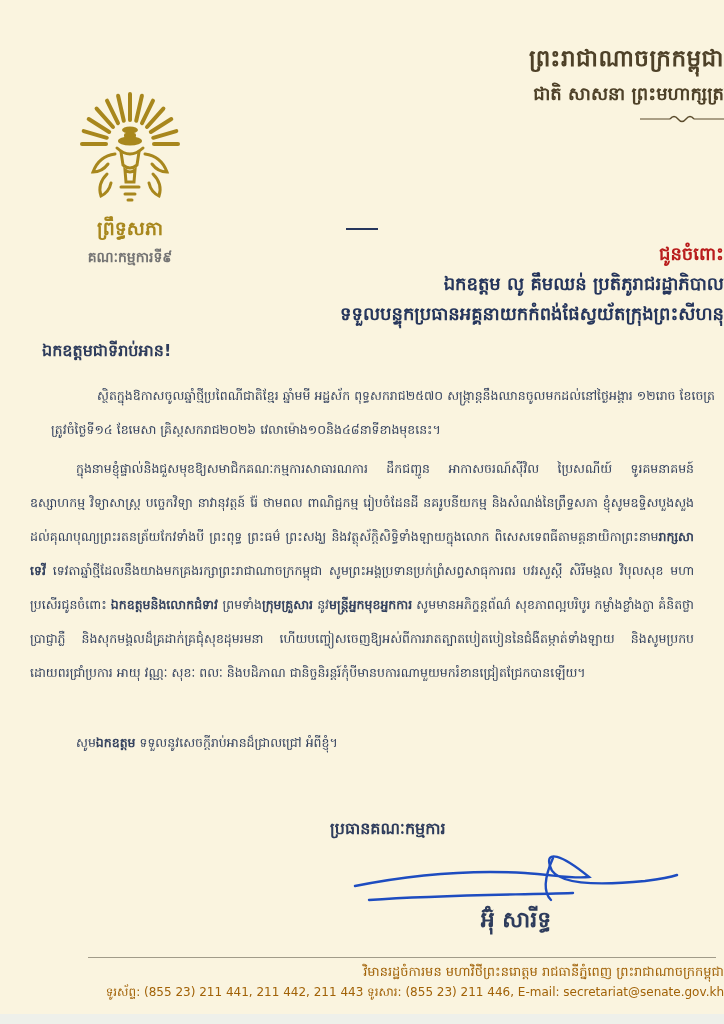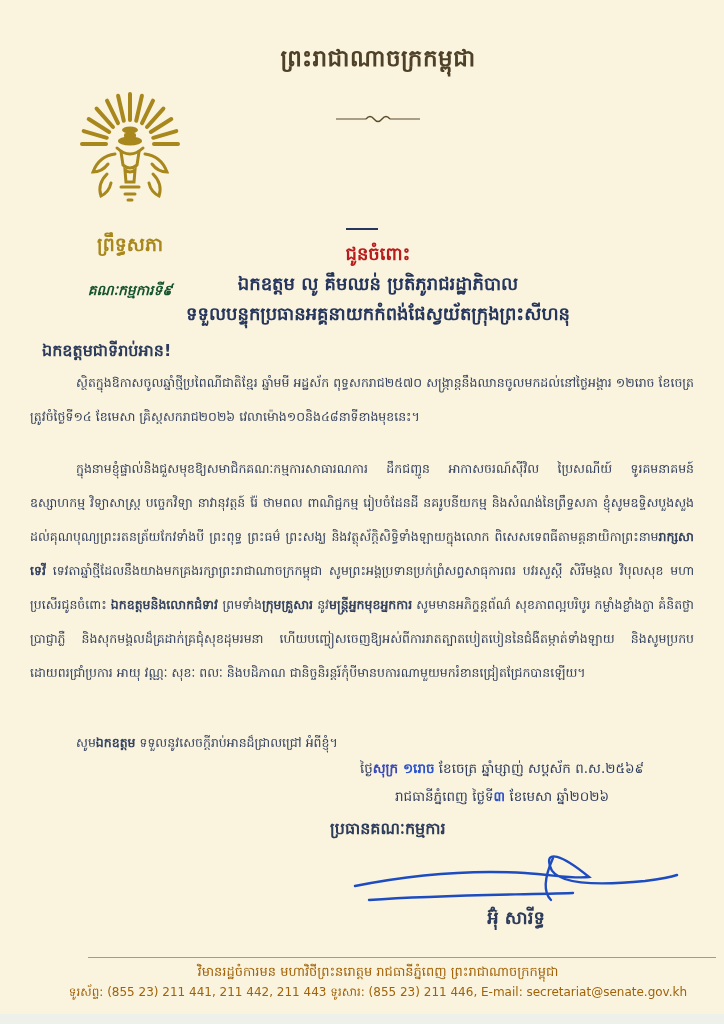--- a/index.html
+++ b/index.html
@@ -3,60 +3,61 @@
 <meta charset="utf-8">
 <style>
   html,body{margin:0;padding:0;}
   #page{
     position:relative;width:724px;height:1024px;
     background:#faf4df;
     font-family:"DejaVu Sans", sans-serif;
     color:#34425f;overflow:hidden;
   }
   .abs{position:absolute;}
-  .center{left:0;right:0;text-align:center;padding-left:32px;}
+  .center{left:0;right:0;text-align:right;padding-left:32px;}
   .hdr1{top:44px;font-size:23px;font-weight:bold;color:#4e4128;letter-spacing:.5px;}
   .hdr2{top:82px;font-size:18px;font-weight:bold;color:#4e4128;}
   .orn{top:110px;}
   .emblem{left:48px;top:90px;width:164px;text-align:center;}
-  .emblem .lbl1{font-size:19px;font-weight:bold;color:#a8871d;margin-top:16px;}
-  .emblem .lbl2{font-size:14px;font-weight:bold;color:#14532d;margin-top:21px;font-style:italic;}
+  .emblem .lbl1{font-size:19px;font-weight:bold;color:#a8871d;margin-top:0px;}
+  .emblem .lbl2{font-size:14px;font-weight:bold;color:#737373;margin-top:4px;}
   .title{top:184px;font-size:21px;font-weight:bold;color:#26365c;}
   .tdiv{top:228px;left:50%;margin-left:-16px;width:32px;height:2px;background:#26365c;}
   .tolabel{top:242px;font-size:18px;font-weight:bold;color:#b91c1c;}
   .rec1{top:272px;font-size:18px;font-weight:bold;color:#26365c;}
   .rec2{top:302px;font-size:18px;font-weight:bold;color:#26365c;}
   .salut{left:42px;top:340px;font-size:16px;font-weight:bold;color:#2e3c5c;}
   .para{left:30px;width:664px;font-size:12.5px;line-height:34px;
         text-align:justify;color:#34425f;overflow:hidden;text-indent:46px;}
-  .p1{top:366px;height:102px;}
+  .p1{top:379px;height:102px;margin-left:21px;}
   .p2{top:452px;height:240px;}
   .p3{top:726px;height:34px;text-align:left;}
   .b{font-weight:bold;}
   .dl{left:300px;width:404px;text-align:center;font-size:13.5px;color:#2e3c5c;}
   .dl1{top:760px;}
   .dl2{top:788px;}
   .ink{color:#2b53cd;font-weight:bold;}
   .ink2{color:#3947b8;font-weight:bold;}
   .sigtitle{left:330px;top:818px;width:372px;
             font-size:16px;font-weight:bold;color:#2e3c5c;}
   .sigsvg{left:345px;top:844px;}
   .signame{left:330px;top:906px;width:372px;text-align:center;
-           font-size:18px;font-weight:bold;color:#2e3c5c;}
+           font-size:22px;font-weight:bold;color:#2e3c5c;}
   .frule{top:957px;left:88px;width:628px;height:1px;background:#a19b89;}
   .f1{top:963px;font-size:13px;color:#a16207;}
   .f2{top:984px;font-size:12px;color:#a16207;}
   .bstrip{left:0;bottom:0;width:724px;height:10px;background:#eef0ea;}
 </style>
 </head>
 <body>
 
 <div id="page">
 
   <div class="abs center hdr1">ព្រះរាជាណាចក្រកម្ពុជា</div>
+  <div class="abs center hdr2">ជាតិ សាសនា ព្រះមហាក្សត្រ</div>
   <div class="abs center orn">
     <svg width="84" height="12" viewBox="0 0 84 12">
       <line x1="0" y1="6" x2="30" y2="6" stroke="#5a4b2c" stroke-width="1"></line>
       <path d="M30 6 q4 -5 8 0 q4 5 8 0 q4 -5 8 0" fill="none" stroke="#5a4b2c" stroke-width="1.4"></path>
       <line x1="54" y1="6" x2="84" y2="6" stroke="#5a4b2c" stroke-width="1"></line>
     </svg>
   </div>
 
   <div class="abs emblem">
     <svg width="150" height="122" viewBox="0 0 150 122">
@@ -107,26 +108,20 @@
   <div class="abs para p1">ស្ថិតក្នុងឱកាសចូលឆ្នាំថ្មីប្រពៃណីជាតិខ្មែរ ឆ្នាំមមី អដ្ឋស័ក ពុទ្ធសករាជ២៥៧០ សង្ក្រាន្តនឹងឈានចូលមកដល់នៅថ្ងៃអង្គារ ១២រោច ខែចេត្រ ត្រូវចំថ្ងៃទី១៤ ខែមេសា គ្រិស្ដសករាជ២០២៦ វេលាម៉ោង១០និង៤៨នាទីខាងមុខនេះ។</div>
 
   <div class="abs para p2">
     <span>ក្នុងនាមខ្ញុំផ្ទាល់និងជួសមុខឱ្យសមាជិកគណៈកម្មការសាធារណការ ដឹកជញ្ជូន អាកាសចរណ៍ស៊ីវិល ប្រៃសណីយ៍ ទូរគមនាគមន៍ ឧស្សាហកម្ម វិទ្យាសាស្ត្រ បច្ចេកវិទ្យា នាវានុវត្តន៍ រ៉ែ ថាមពល ពាណិជ្ជកម្ម រៀបចំដែនដី នគរូបនីយកម្ម និងសំណង់នៃព្រឹទ្ធសភា ខ្ញុំសូមឧទ្ទិសបួងសួងដល់គុណបុណ្យព្រះរតនត្រ័យកែវទាំងបី ព្រះពុទ្ធ ព្រះធម៌ ព្រះសង្ឃ និងវត្ថុស័ក្ដិសិទ្ធិទាំងឡាយក្នុងលោក ពិសេសទេពធីតាមគ្គនាយិកាព្រះនាម</span><span class="b">រាក្សសាទេវី</span><span> ទេវតាឆ្នាំថ្មីដែលនឹងយាងមកគ្រងរក្សាព្រះរាជាណាចក្រកម្ពុជា សូមព្រះអង្គប្រទានប្រក់ព្រំសព្វសាធុការពរ បវរសួស្ដី សិរីមង្គល វិបុលសុខ មហាប្រសើរជូនចំពោះ </span><span class="b">ឯកឧត្តមនិងលោកជំទាវ </span><span>ព្រមទាំង</span><span class="b">ក្រុមគ្រួសារ</span><span> នូវ</span><span class="b">មន្ត្រីអ្នកមុខអ្នកការ</span><span> សូមមានអភិក្ខន្តព័ណ៌ សុខភាពល្អបរិបូរ កម្លាំងខ្លាំងក្លា គំនិតថ្លាប្រាជ្ញាភ្លឺ និងសុកមង្គលដ៏គ្រដាក់គ្រជុំសុខដុមរមនា ហើយបញ្ចៀសចេញឱ្យអស់ពីការរាតត្បាតបៀតបៀននៃជំងឺតម្កាត់ទាំងឡាយ និងសូមប្រកបដោយពរជ្រាំប្រការ អាយុ វណ្ណៈ សុខៈ ពលៈ និងបដិភាណ ជានិច្ចនិរន្តរ៍កុំបីមានបការណាមួយមករំខានជ្រៀតជ្រែកបានឡើយ។</span>
   </div>
 
   <div class="abs para p3">
     <span>សូម</span><span class="b">ឯកឧត្តម</span><span> ទទួលនូវសេចក្ដីរាប់អានដ៏ជ្រាលជ្រៅ អំពីខ្ញុំ។</span>
   </div>
 
-  <div class="abs dl dl1">
-    <span>ថ្ងៃ</span><span class="ink2">សុក្រ</span><span class="ink"> ១រោច</span><span> ខែចេត្រ ឆ្នាំម្សាញ់ សប្ដស័ក ព.ស.២៥៦៩</span>
-  </div>
-  <div class="abs dl dl2">
-    <span>រាជធានីភ្នំពេញ ថ្ងៃទី</span><span class="ink">៣</span><span>   ខែមេសា ឆ្នាំ២០២៦</span>
-  </div>
 
   <div class="abs sigtitle">ប្រធានគណៈកម្មការ</div>
   <svg class="abs sigsvg" width="340" height="66" viewBox="0 0 340 66">
     <g stroke="#1d4cc0" stroke-width="2.4" fill="none" stroke-linecap="round">
       <path d="M10 42 C 70 30, 130 26, 180 29 C 210 31, 228 35, 244 33 C 216 10, 200 6, 205 22 C 209 40, 250 42, 300 37 C 315 35, 326 33, 332 31"></path>
       <path d="M208 14 C 200 32, 198 48, 206 56"></path>
       <path d="M24 56 C 95 51, 160 51, 228 49"></path>
     </g>
   </svg>
   <div class="abs signame">អ៊ុំ សារីទ្ធ</div>

